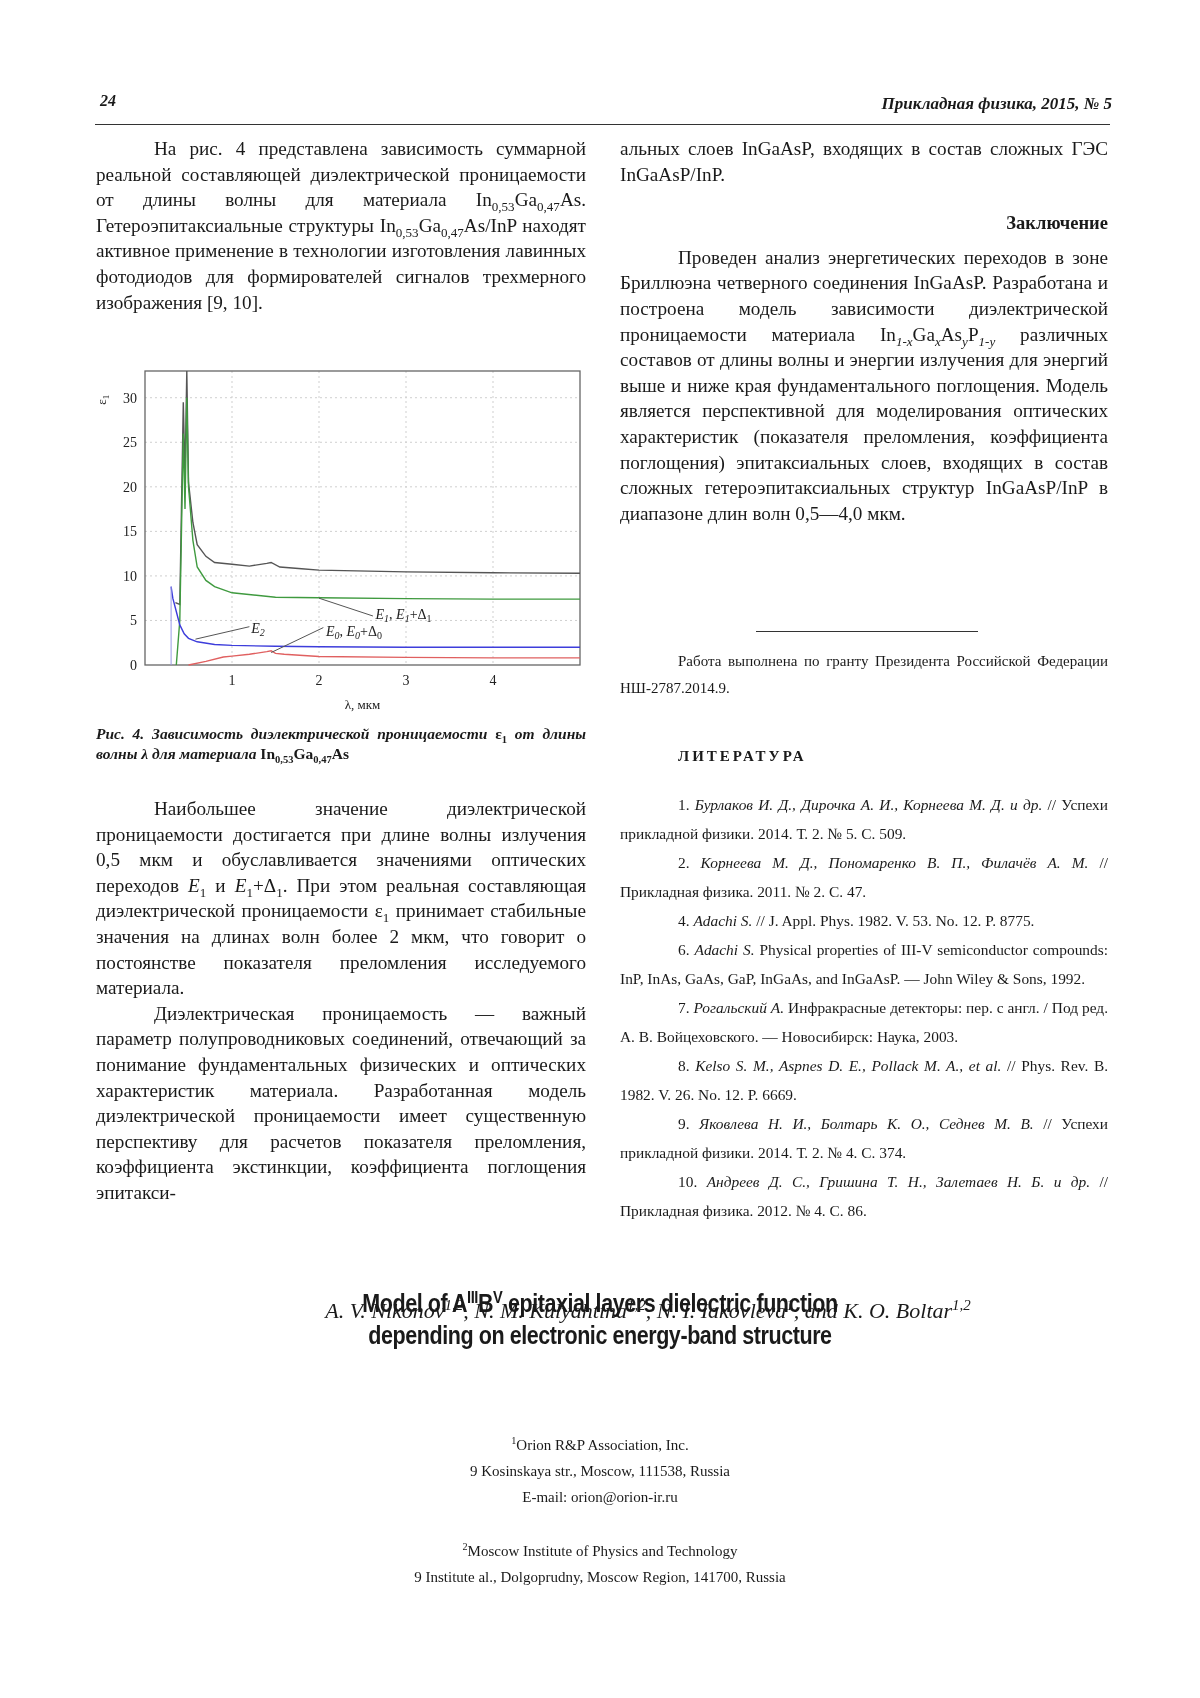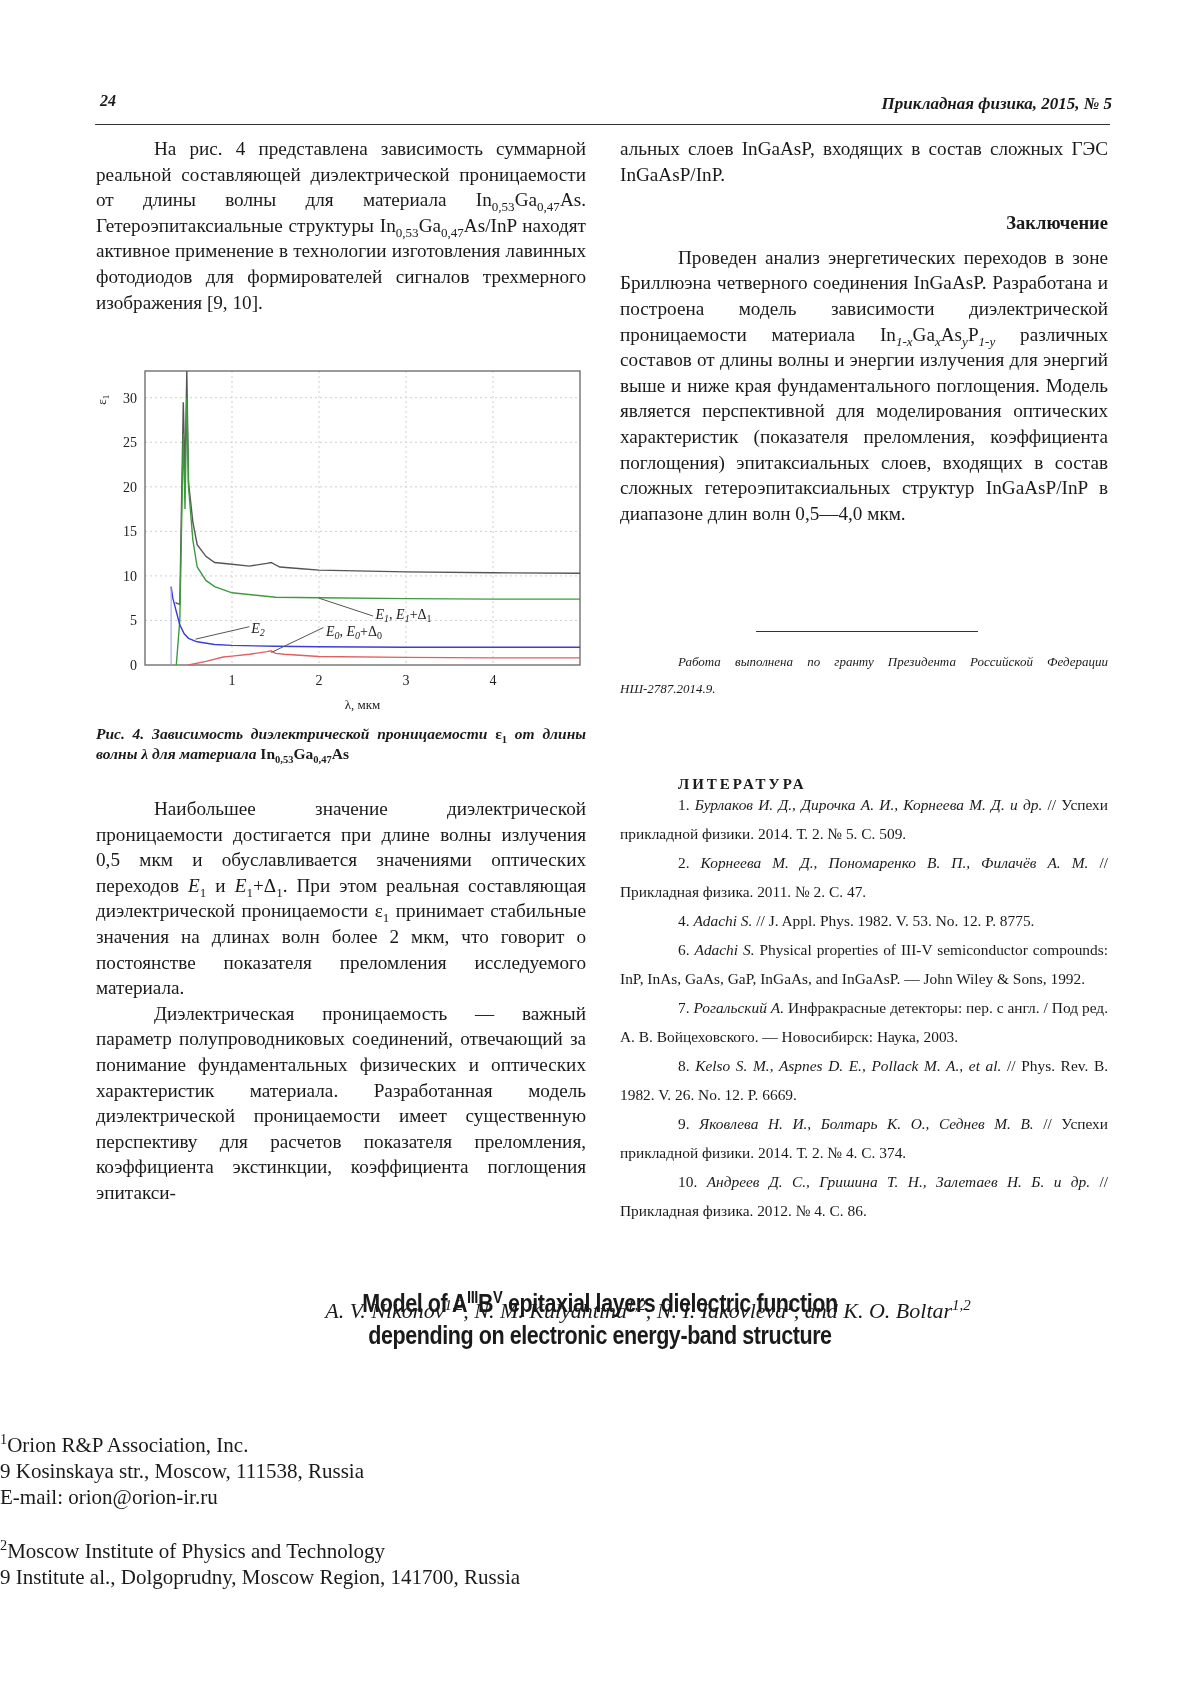--- a/index.html
+++ b/index.html
@@ -11,28 +11,28 @@
   .header-rule { left: 95px; top: 124px; width: 1015px; height: 0; border-top: 1.5px solid #333; }
   .col { position: absolute; font-size: 19.2px; line-height: 25.6px; text-align: justify; }
   .col p { margin: 0; text-indent: 58px; }
   .col p.noindent { text-indent: 0; }
   .left-col { left: 96px; width: 490px; }
   .right-col { left: 620px; width: 488px; }
   sub, sup { font-size: 68%; line-height: 0; }
   .section-heading { text-align: right; font-weight: bold; font-size: 18.5px; text-indent: 0 !important; }
   .caption { font-size: 15.5px; line-height: 20px; font-weight: bold; }
   .caption i { font-weight: bold; }
-  .funding { font-style: italic; font-size: 13px; line-height: 27px; }
+  .funding { font-size: 15px; line-height: 27px; }
   .refs-heading { font-weight: bold; font-size: 15px; letter-spacing: 3px; text-indent: 58px; }
   .refs { font-size: 15.4px; line-height: 29px; }
   .refs p { text-indent: 58px; margin: 0; }
   .en-title { left: 0; width: 1200px; text-align: center; font-family: "Liberation Sans", sans-serif;
               font-weight: bold; font-size: 25px; line-height: 32px; letter-spacing: -0.5px; transform: scaleX(0.86); }
   .en-authors { left: 0; width: 1200px; text-align: center; font-style: italic; font-size: 22px; }
-  .en-affil { left: 0; width: 1200px; text-align: left; font-size: 21px; line-height: 26px; }
+  .en-affil { left: 0; width: 1200px; text-align: center; font-size: 15px; line-height: 26px; }
   .sep-line { left: 756px; top: 631px; width: 222px; border-top: 1.2px solid #333; }
   .chart-wrap { left: 90px; top: 362px; width: 510px; height: 355px; }
   .chart-wrap svg text { font-family: "Liberation Serif", serif; }
 </style>
 </head>
 <body>
 
 <div class="abs header-num">24</div>
 <div class="abs header-journal">Прикладная физика, 2015, № 5</div>
 <div class="abs header-rule"></div>
@@ -95,21 +95,21 @@
   <p class="section-heading" style="margin-top:24px; margin-bottom:8px;">Заключение</p>
   <p><span>Проведен анализ энергетических переходов в зоне Бриллюэна четверного соединения InGaAsP. Разработана и построена модель зависимости диэлектрической проницаемости материала </span><span><span>In</span><sub><i>1-x</i></sub><span>Ga</span><sub><i>x</i></sub><span>As</span><sub><i>y</i></sub><span>P</span><sub><i>1-y</i></sub></span><span> различных составов от длины волны и энергии излучения для энергий выше и ниже края фундаментального поглощения. Модель является перспективной для моделирования оптических характеристик (показателя преломления, коэффициента поглощения) эпитаксиальных слоев, входящих в состав сложных гетероэпитаксиальных структур InGaAsP/InP в диапазоне длин волн 0,5—4,0 мкм.</span></p>
 </div>
 
 <div class="abs sep-line"></div>
 
 <div class="col right-col funding" style="top:648px;">
   <p>Работа выполнена по гранту Президента Российской Федерации НШ-2787.2014.9.</p>
 </div>
 
-<div class="col right-col" style="top:744px;margin-top:28px;">
+<div class="col right-col" style="top:744px;">
   <p class="refs-heading">ЛИТЕРАТУРА</p>
 </div>
 
 <div class="col right-col refs" style="top:790px;" id="refs-list">
     <p><span>1. </span><i>Бурлаков И. Д., Дирочка А. И., Корнеева М. Д. и др.</i><span> // Успехи прикладной физики. 2014. Т. 2. № 5. С. 509.</span></p>
     <p><span>2. </span><i>Корнеева М. Д., Пономаренко В. П., Филачёв А. М.</i><span> // Прикладная физика. 2011. № 2. С. 47.</span></p>
     <p><span>4. </span><i>Adachi S.</i><span> // J. Appl. Phys. 1982. V. 53. No. 12. P. 8775.</span></p>
     <p><span>6. </span><i>Adachi S.</i><span> Physical properties of III-V semiconductor compounds: InP, InAs, GaAs, GaP, InGaAs, and InGaAsP. — John Wiley &amp; Sons, 1992.</span></p>
     <p><span>7. </span><i>Рогальский А.</i><span> Инфракрасные детекторы: пер. с англ. / Под ред. А. В. Войцеховского. — Новосибирск: Наука, 2003.</span></p>
     <p><span>8. </span><i>Kelso S. M., Aspnes D. E., Pollack M. A., et al.</i><span> // Phys. Rev. B. 1982. V. 26. No. 12. P. 6669.</span></p>

